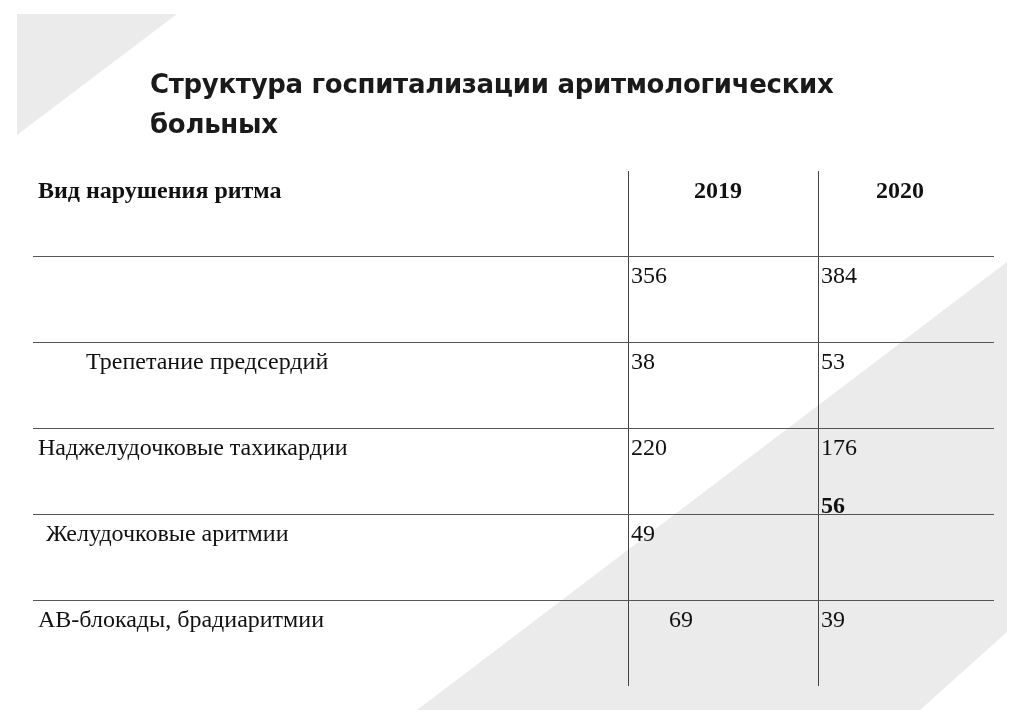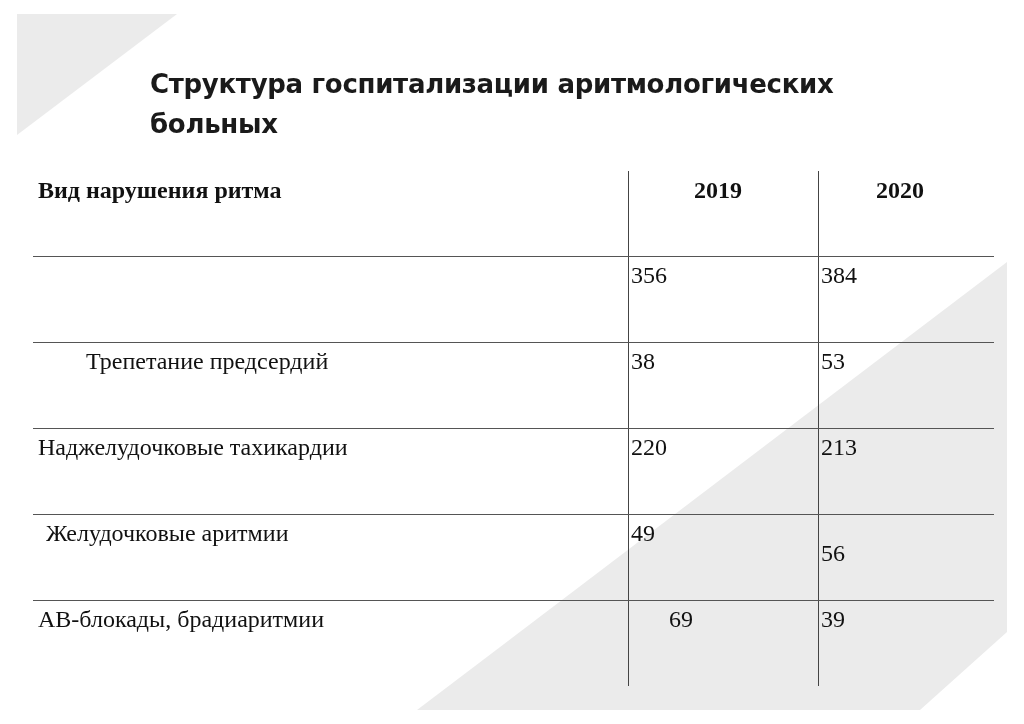--- a/index.html
+++ b/index.html
@@ -54,22 +54,22 @@
 
   <div class="cell" style="left:631px; top:260px;">356</div>
   <div class="cell" style="left:821px; top:260px;text-align:right;">384</div>
 
   <div class="cell" style="left:38px; top:346px;margin-left:48px;">Трепетание предсердий</div>
   <div class="cell" style="left:631px; top:346px;">38</div>
   <div class="cell" style="left:821px; top:346px;">53</div>
 
   <div class="cell" style="left:38px; top:432px;">Наджелудочковые тахикардии</div>
   <div class="cell" style="left:631px; top:432px;">220</div>
-  <div class="cell" style="left:821px; top:432px;">213</div>
+  <div class="cell" style="left:821px; top:432px;">176</div>
 
   <div class="cell" style="left:46px; top:518px;">Желудочковые аритмии</div>
   <div class="cell" style="left:631px; top:518px;">49</div>
-  <div class="cell" style="left:821px; top:538px;">56</div>
+  <div class="cell" style="left:821px; top:490px;font-weight:bold;">56</div>
 
   <div class="cell" style="left:38px; top:604px;">АВ-блокады, брадиаритмии</div>
   <div class="cell" style="left:629px; top:604px;margin-left:40px;">69</div>
   <div class="cell" style="left:821px; top:604px;">39</div>
 </div>
 
 </body></html>

